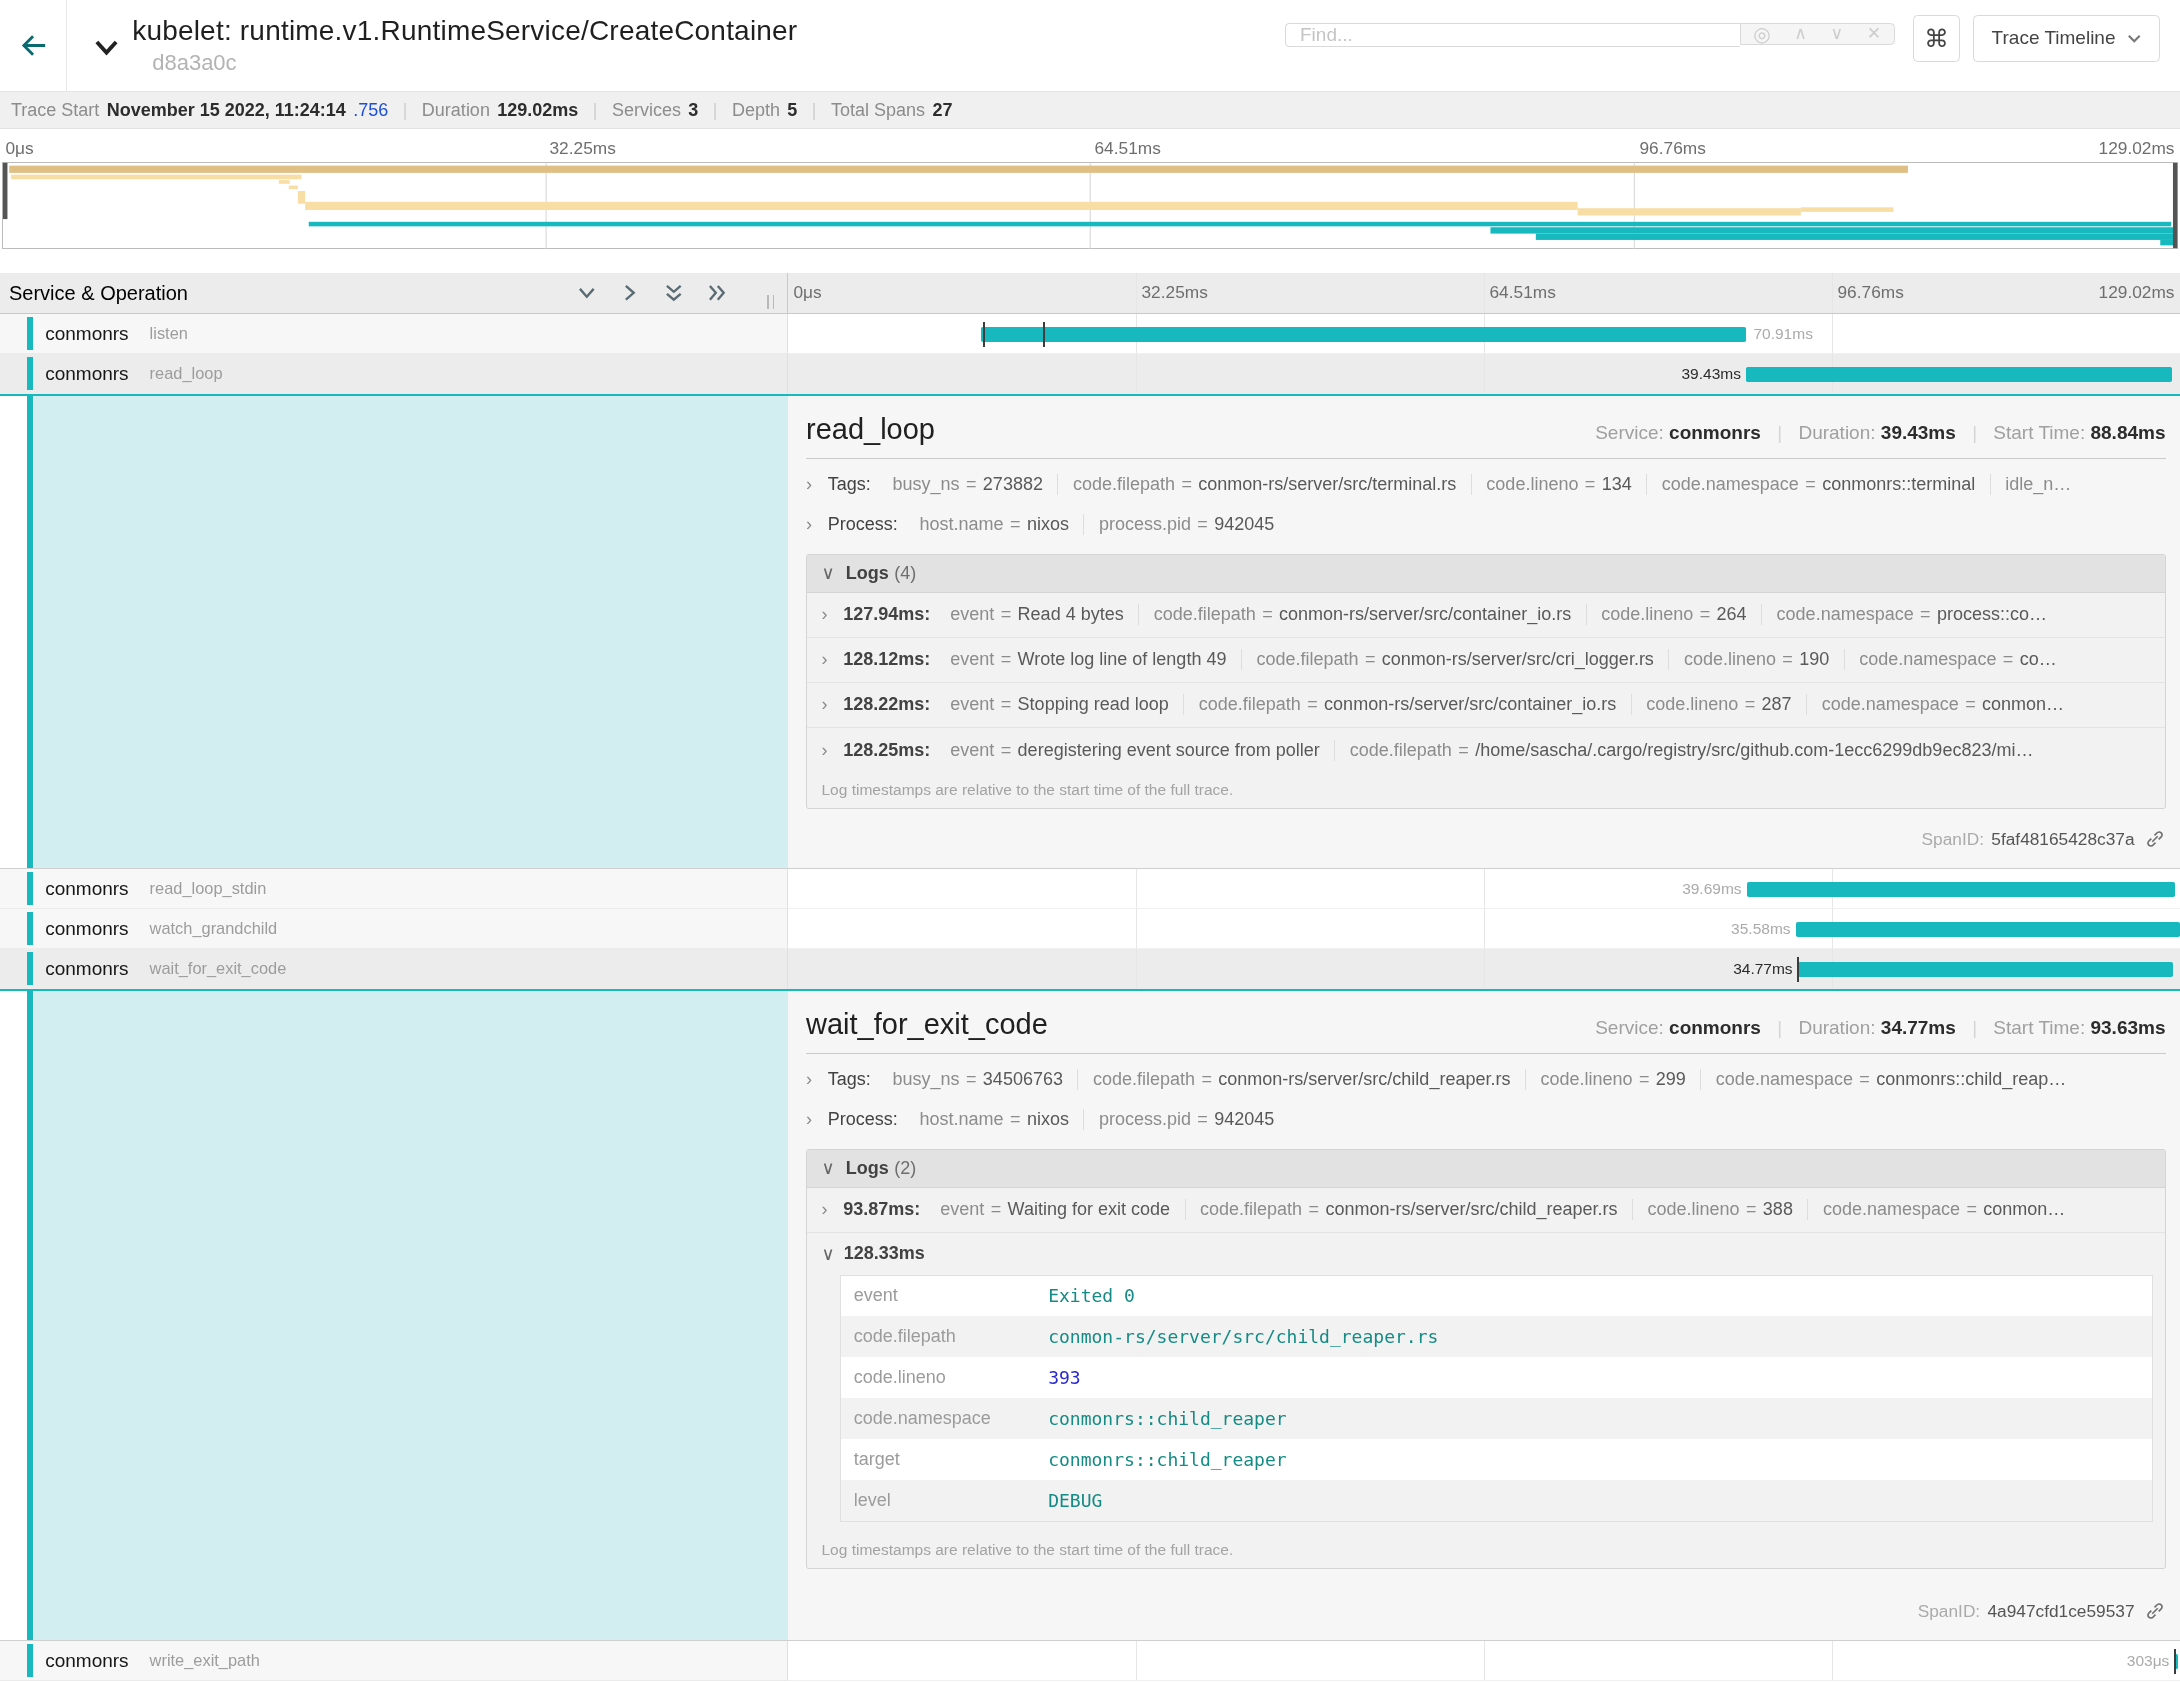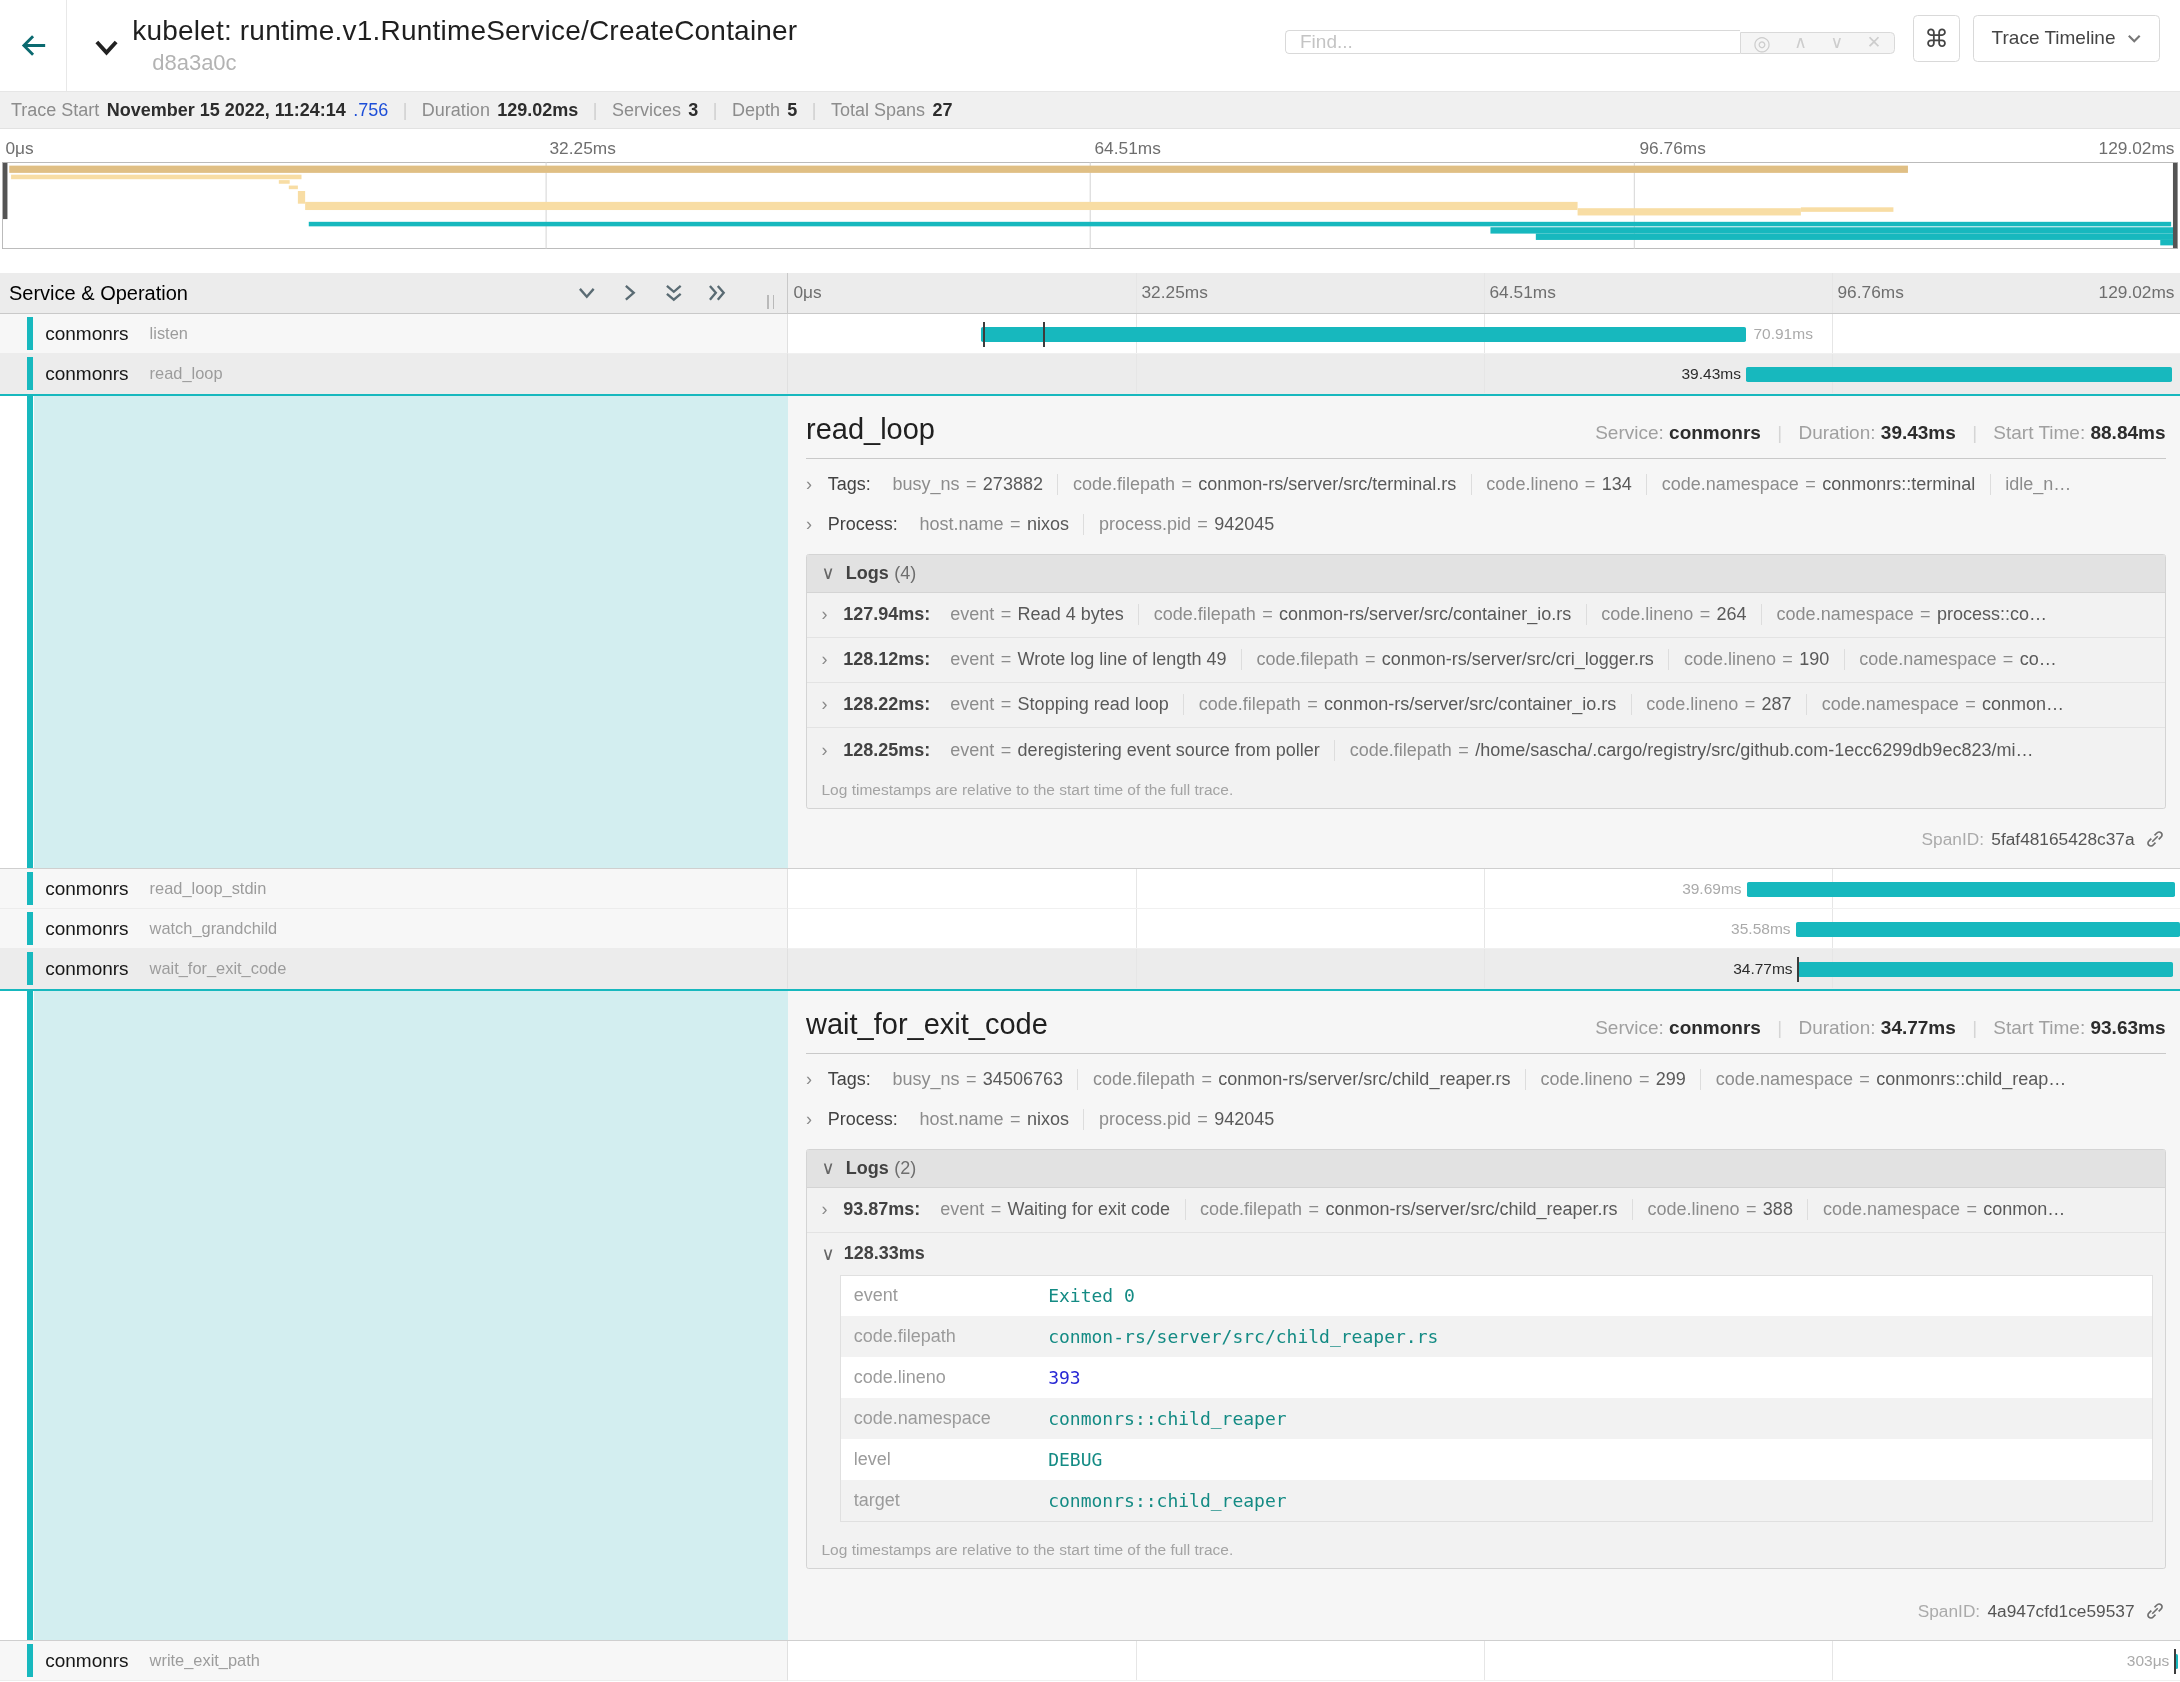--- a/index.html
+++ b/index.html
@@ -15,21 +15,21 @@
   
   .topbar{height:91px; display:flex; align-items:stretch; background:#fff; position:relative;}
   .back-btn{width:67px; border-right:0.9px solid #e8e8e8; display:flex; align-items:center; justify-content:center; cursor:pointer;}
   .back-btn svg{width:35px; height:35px; fill:var(--teal-dark);}
   .title-area{display:flex; align-items:flex-start; padding:14.5px 0 0 25.5px;}
   .title-chevron{margin-top:20px; margin-right:12.7px; cursor:pointer;}
   .title-chevron svg{width:27px; height:23.6px; stroke:#222; stroke-width:4; fill:none;}
   .page-title{font-size:28px; font-weight:500; color:#1f1f1f; letter-spacing:0.2px;}
   .trace-id{font-size:22px; color:#b3b3b3; margin-top:3.6px;margin-left:20px;}
   .topbar-right{position:absolute; right:20px; top:14.5px; display:flex; align-items:center;}
-  .find-wrap{display:flex; align-items:flex-end; height:31px;}
+  .find-wrap{display:flex; align-items:flex-start; height:31px;}
   .find-input{width:455px; border:0.9px solid var(--bord); border-right:none; border-radius:4.5px 0 0 4.5px;
     font-size:19px; padding:0 14.5px; color:#555; outline:none; font-family:"Liberation Sans",sans-serif;}
   .find-input::placeholder{color:#c4c4c4;}
   .find-tools{display:flex; align-items:center; background:#f5f5f5; border:0.9px solid var(--bord);
     border-radius:0 4.5px 4.5px 0; padding:0 12.7px; gap:23.6px;}
   .find-tools span{color:#cdcdcd; font-size:20px; line-height:1;}
   .cmd-btn{margin-left:18px; width:47px; height:47px; border:0.9px solid var(--bord); border-radius:4.5px;
     background:#fff; display:flex; align-items:center; justify-content:center; font-size:24.5px; color:#444; cursor:pointer;}
   .view-btn{margin-left:12.7px; height:47px; border:0.9px solid var(--bord); border-radius:4.5px; background:#fff;
     display:flex; align-items:center; padding:0 18px; font-size:19px; color:#444; gap:11px; cursor:pointer;}
@@ -466,26 +466,26 @@
         </tr>
         <tr>
           <td class="key">code.lineno</td>
           <td class="val num">393</td>
         </tr>
         <tr>
           <td class="key">code.namespace</td>
           <td class="val">conmonrs::child_reaper</td>
         </tr>
         <tr>
+          <td class="key">target</td>
+          <td class="val">conmonrs::child_reaper</td>
+        </tr>
+        <tr>
           <td class="key">level</td>
           <td class="val">DEBUG</td>
-        </tr>
-        <tr>
-          <td class="key">target</td>
-          <td class="val">conmonrs::child_reaper</td>
         </tr>
       </tbody>
         </table>
       <div class="logs-foot">Log timestamps are relative to the start time of the full trace.</div>
     </div>
     <div class="spanid-row">
       <span class="lab">SpanID:</span>
       <span class="val">4a947cfd1ce59537</span>
       <svg viewBox="0 0 24 24">
         <path d="M9 15l6-6"></path>

